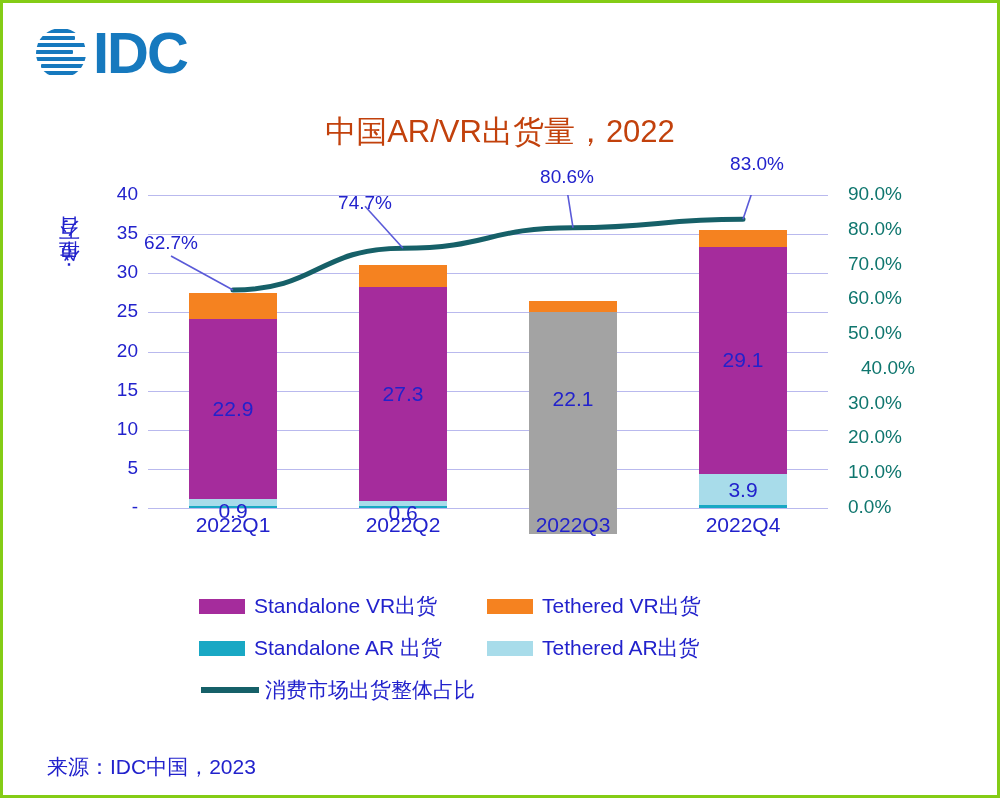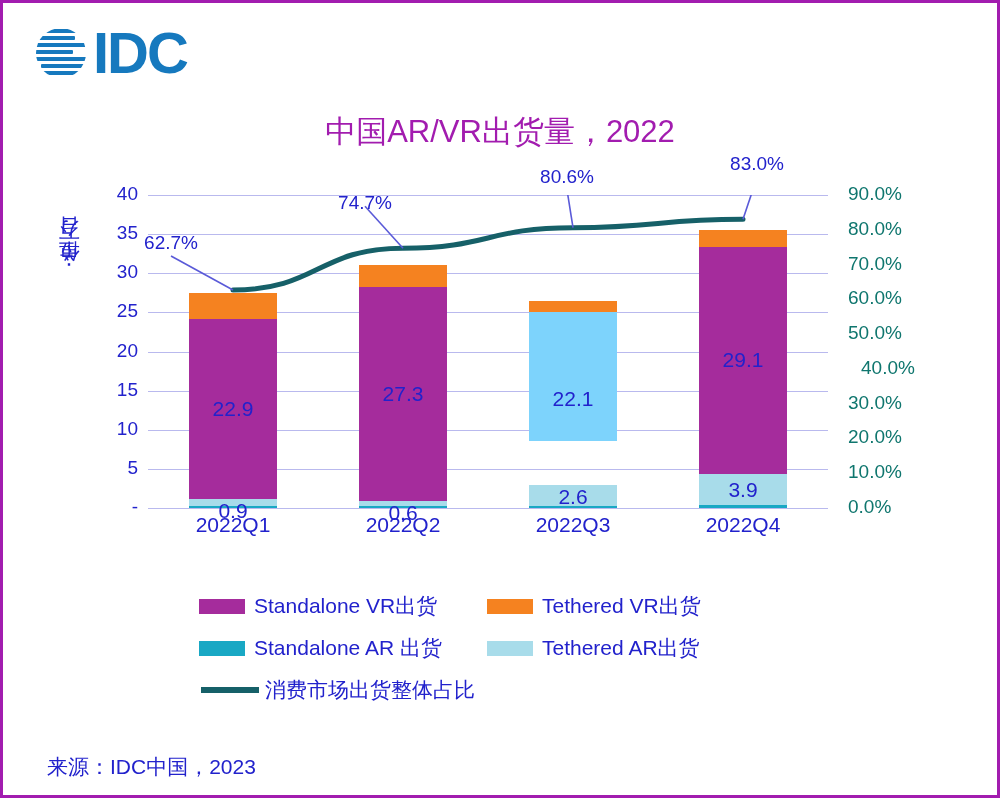--- a/index.html
+++ b/index.html
@@ -5,35 +5,35 @@
   html,body{margin:0;padding:0;}
   body{
     width:1000px;height:798px;
     background:#ffffff;
     font-family:"Liberation Sans","DejaVu Sans",sans-serif;
     overflow:hidden;
   }
   #page{
     position:relative;width:1000px;height:798px;
     box-sizing:border-box;
-    border:3px solid #a21caf;
+    border:3px solid #84cc16;
     background:#ffffff;
   }
   
   .logo-wrap{position:absolute;left:30px;top:22px;display:flex;align-items:center;}
   .logo-globe{width:56px;height:56px;position:relative;}
   .logo-text{
     font-size:58px;font-weight:700;color:#1679be;
     letter-spacing:-2px;line-height:56px;margin-left:4px;
     font-family:"Liberation Sans","DejaVu Sans",sans-serif;
   }
   
   .chart-title{
     position:absolute;left:0;right:0;top:108px;text-align:center;
-    font-size:31px;color:#a21caf;letter-spacing:0px;
+    font-size:31px;color:#c2410c;letter-spacing:0px;
   }
   
   .plot{
     position:absolute;left:145px;top:192px;width:680px;height:313px;
   }
   .gridlines{position:absolute;inset:0;}
   .gridline{position:absolute;left:0;right:0;height:1px;background:#b9b9ee;}
   .y-left-labels{position:absolute;left:-62px;top:0;width:52px;height:313px;}
   .y-left-labels div{
     position:absolute;right:0;font-size:19px;color:#2222cc;
@@ -169,21 +169,21 @@
           <div class="seg" style="background: rgb(165, 44, 156); height: 213.623px; top: 92.335px;">
             <span style="top: 94.8113px;">27.3</span>
           </div>
           <div class="seg" style="background: rgb(245, 130, 32); height: 21.91px; top: 70.425px;"></div>
         </div>
         <div class="bar-group" style="left: 381px; height: 313px;">
           <div class="seg" style="background: rgb(25, 168, 196); height: 2.3475px; top: 310.652px;"></div>
           <div class="seg" style="background: rgb(168, 220, 234); height: 20.345px; top: 290.308px;">
             <span style="top: 0px;">2.6</span>
           </div>
-          <div class="seg" style="background: #7dd3fc; height: 129px; top: 117.375px; padding-left: 47px;">
+          <div class="seg" style="background: #a3a3a3; height: 222px; top: 117.375px; padding-left: 47px;">
             <span style="top: 74.4663px;">22.1</span>
           </div>
           <div class="seg" style="background: rgb(245, 130, 32); height: 11.7375px; top: 105.638px;"></div>
         </div>
         <div class="bar-group" style="left: 551px; height: 313px;">
           <div class="seg" style="background: rgb(25, 168, 196); height: 3.13px; top: 309.87px;"></div>
           <div class="seg" style="background: rgb(168, 220, 234); height: 30.5175px; top: 279.353px;">
             <span style="top: 3.25875px;">3.9</span>
           </div>
           <div class="seg" style="background: rgb(165, 44, 156); height: 227.708px; top: 51.645px;">

